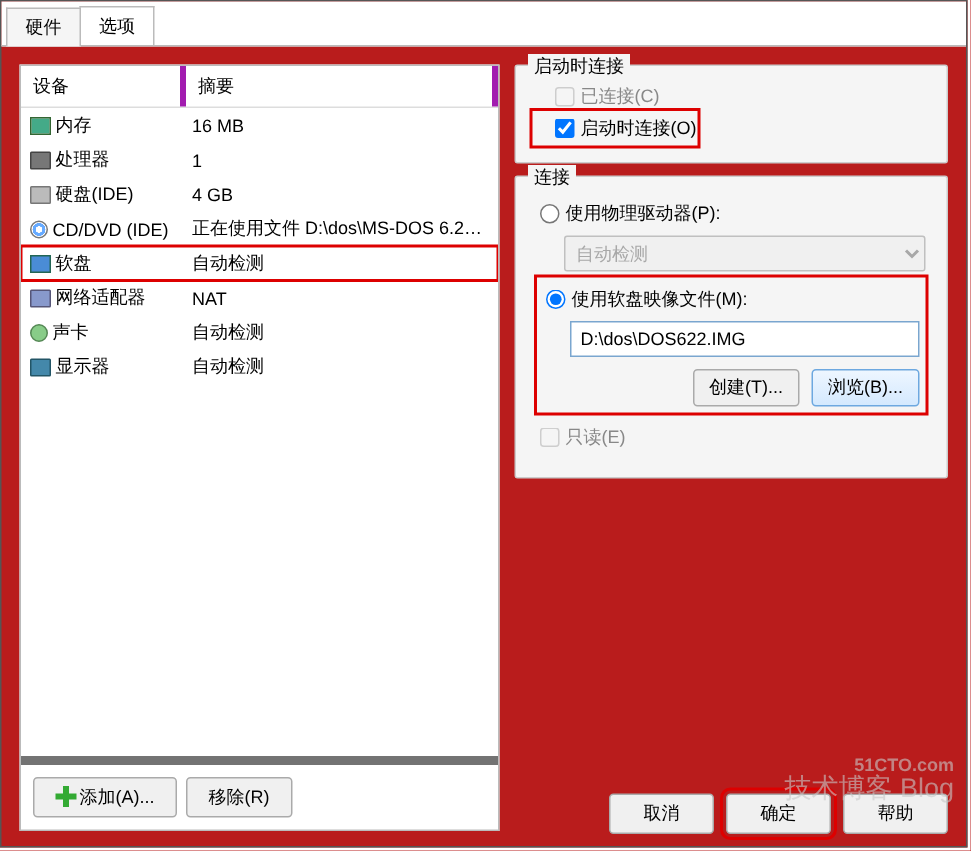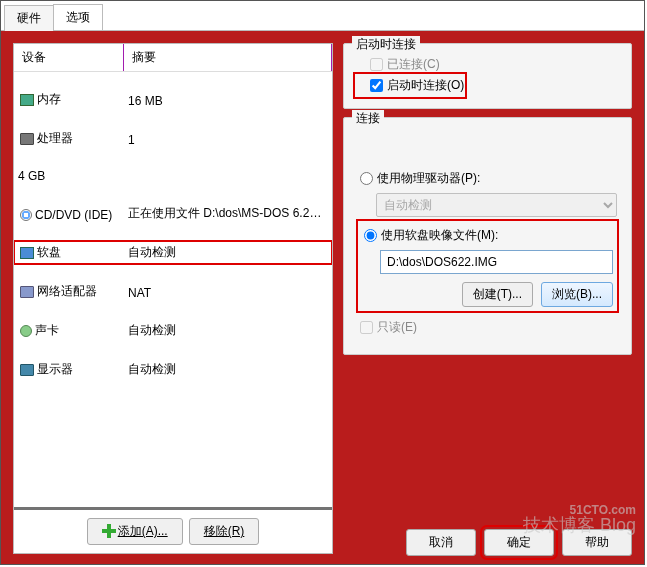--- a/index.html
+++ b/index.html
@@ -8,56 +8,56 @@
 
 .tabs { display: flex; padding: 3px 0 0 3px; background: #fff; border-bottom: 1px solid #bbb; }
 .tab { padding: 4px 12px; border: 1px solid #bbb; border-bottom: none; background: #fff; margin-right: -1px; cursor: pointer; }
 .tab.active { background: #f5f5f5; position: relative; top: 1px; }
 
 .content { display: flex; padding: 12px; gap: 10px; height: calc(100% - 28px); }
 .left-panel { width: 320px; border: 1px solid #bbb; background: #fff; display: flex; flex-direction: column; }
 .right-panel { flex: 1; display: flex; flex-direction: column; gap: 8px; }
 
 .list-header { display: flex; border-bottom: 1px solid #ddd; }
-.list-header .col { padding: 5px 8px; border-right: 1px solid #a21caf; font-weight: normal; }
+.list-header .col { padding: 5px 8px; border-right: 4px solid #a21caf; font-weight: normal; }
 .col-dev { width: 110px; }
 .col-sum { flex: 1; }
 .list-body { flex: 1; overflow: auto; }
-.row { display: flex; padding: 2px 0; align-items: flex-end; margin-top: 16px; }
+.row { display: flex; padding: 2px 0; align-items: center; }
 .row .cell { padding: 1px 4px; }
 .row .cell.dev { width: 110px; display: flex; align-items: center; gap: 3px; padding-left: 6px; }
 .row .cell.sum { flex: 1; padding-right: 6px; white-space: nowrap; overflow: hidden; text-overflow: ellipsis; }
 .row.selected { outline: 2px solid #d00; outline-offset: -1px; }
 
 .ico { width: 14px; height: 12px; display: inline-block; }
 .ico-mem { background: linear-gradient(90deg,#4a8,#4a8); border: 1px solid #363; }
 .ico-cpu { background: #777; border: 1px solid #444; border-radius: 1px; }
 .ico-hdd { background: #bbb; border: 1px solid #777; border-radius: 1px; }
 .ico-cd { border: 1px solid #777; border-radius: 50%; width: 12px; height: 12px; background: radial-gradient(circle,#fff 30%,#6af 32%,#6af 60%,#fff 62%); }
 .ico-floppy { background: #4a8cd6; border: 1px solid #265; }
 .ico-net { background: #89c; border: 1px solid #557; border-radius: 1px; }
 .ico-snd { background: #8c8; border: 1px solid #585; border-radius: 50%; width: 12px; height: 12px; }
 .ico-disp { background: #48a; border: 1px solid #256; border-radius: 1px; }
 
-.bottom-bar { padding: 8px; display: flex; justify-content: center; gap: 6px; border-top: 3px solid #737373; text-decoration: underline; }
+.bottom-bar { padding: 8px; display: flex; justify-content: flex-start; gap: 6px; border-top: 6px solid #737373; }
 .btn { padding: 4px 14px; background: #f0f0f0; border: 1px solid #aaa; border-radius: 3px; cursor: pointer; min-width: 70px; text-align: center; }
 .btn.small { min-width: 60px; padding: 3px 10px; }
 .btn.highlight { background: linear-gradient(#eef6ff,#d4e9fe); border-color: #6da8e0; }
 
 .add-ico { display: inline-block; width: 14px; height: 14px; position: relative; margin-right: 2px; vertical-align: -3px; }
 .add-ico::before { content: ""; position: absolute; left: 5px; top: 0; width: 4px; height: 14px; background: #3a3; }
 .add-ico::after { content: ""; position: absolute; top: 5px; left: 0; width: 14px; height: 4px; background: #3a3; }
 
 .group { border: 1px solid #ccc; border-radius: 2px; padding: 10px 12px 12px; position: relative; background: #f5f5f5; }
 .group-title { position: absolute; top: -8px; left: 8px; background: #f5f5f5; padding: 0 4px; }
 .chk-row { display: flex; align-items: center; gap: 4px; padding: 2px 0 2px 14px; }
 .chk-row input[type=checkbox], .chk-row input[type=radio] { margin: 0; }
 .red-box { outline: 2px solid #d00; outline-offset: 1px; }
 
-.conn-inner { padding: 4px 2px; margin-top: 36px; }
+.conn-inner { padding: 4px 2px; }
 .radio-row { display: flex; align-items: center; gap: 4px; padding: 2px 0 2px 2px; }
 .sub { padding-left: 18px; margin: 4px 0; }
 .sel { width: 100%; padding: 3px; border: 1px solid #aaa; border-radius: 2px; background: #eee; }
 .txt { width: 100%; padding: 4px 6px; border: 1px solid #7aa6cf; background: #fff; }
 .btn-row { display: flex; justify-content: flex-end; gap: 8px; margin-top: 8px; }
 .radio-section.red { outline: 2px solid #d00; padding: 4px; }
 .disabled { color: #888; }
 
 .footer { position: absolute; bottom: 8px; right: 12px; display: flex; gap: 8px; }
 .footer .btn.ok { outline: 2px solid #d00; outline-offset: 2px; }
@@ -91,20 +91,24 @@
             <div class="cell sum">16 MB</div>
           </div>
           <div class="row">
             <div class="cell dev">
               <span class="ico ico-cpu"></span>
               <span>处理器</span>
             </div>
             <div class="cell sum">1</div>
           </div>
           <div class="row">
+            <div class="cell dev">
+              <span class="ico ico-hdd"></span>
+              <span>硬盘(IDE)</span>
+            </div>
             <div class="cell sum">4 GB</div>
           </div>
           <div class="row">
             <div class="cell dev">
               <span class="ico ico-cd"></span>
               <span>CD/DVD (IDE)</span>
             </div>
             <div class="cell sum">正在使用文件 D:\dos\MS-DOS 6.22....</div>
           </div>
           <div class="row selected">

